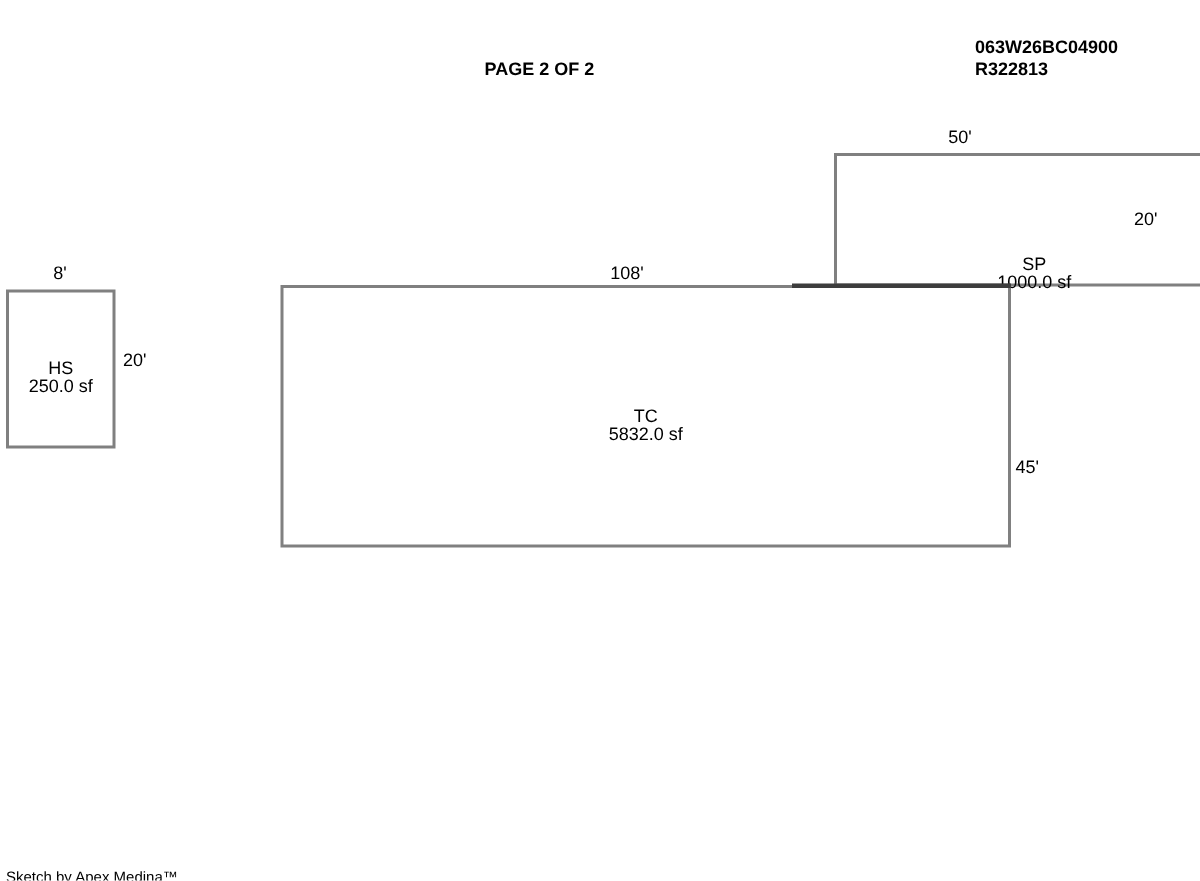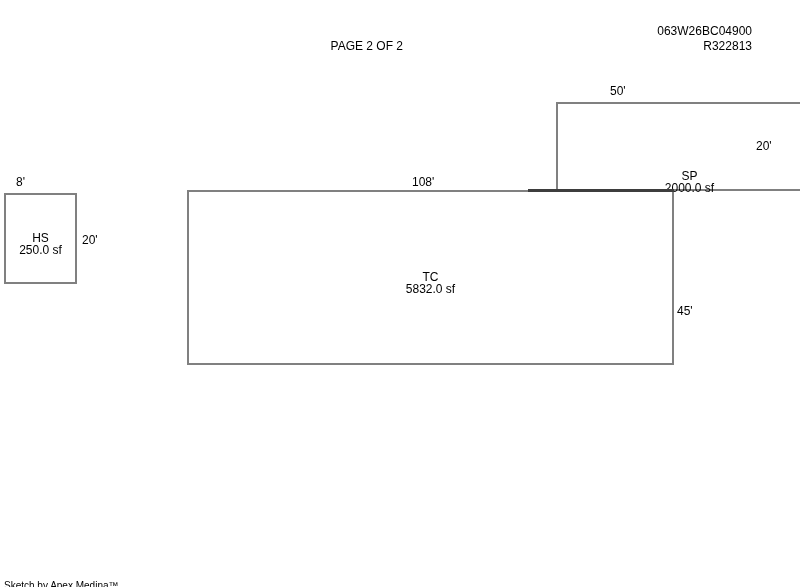--- a/index.html
+++ b/index.html
@@ -17,64 +17,64 @@
   .canvas{
     position:relative;
     width:800px;
     height:587px;
     background:var(--background);
     overflow:hidden;
   }
   .hdr{
     position:absolute;
     font-size:12px;
-    font-weight:normal;
-    text-align:right;
+    font-weight:bold;
+    text-align:left;
     white-space:nowrap;
     line-height:12px;
   }
   .page-title{left:323px;top:40px;width:80px;}
   .parcel-id{left:650px;top:25px;width:102px;}
   .record-id{left:650px;top:40px;width:102px;}
   .rect{
     position:absolute;
     box-sizing:border-box;
     border:2px solid var(--outline);
     background:transparent;
     display:flex;
     align-items:center;
     justify-content:center;
   }
-  .rect-hs{left:4px;top:193px;width:73px;height:91px;}
+  .rect-hs{left:4px;top:193px;width:73px;height:106px;}
   .rect-sp{left:556px;top:102px;width:267px;height:89px;align-items:flex-end;}
   .rect-tc{left:187px;top:190px;width:487px;height:175px;}
   .overlap-line{
     position:absolute;
     left:528px;top:189px;width:146px;height:3px;
     background:var(--outline_overlap);
   }
   .area-label{
     text-align:center;
     font-size:12px;
     line-height:12px;
     transform:translateY(5px);
     white-space:nowrap;
   }
   .dim{
     position:absolute;
     font-size:12px;
     line-height:12px;
     white-space:nowrap;
-    text-align:left;
+    text-align:center;
   }
   .dim-hs-w{left:16px;top:176px;width:48px;}
   .dim-hs-h{left:82px;top:234px;}
   .dim-sp-w{left:610px;top:85px;width:60px;}
   .dim-sp-h{left:756px;top:140px;}
-  .dim-tc-w{left:412px;top:176px;width:60px;}
+  .dim-tc-w{left:388px;top:176px;width:60px;}
   .dim-tc-h{left:677px;top:305px;}
   .footer{
     position:absolute;
     left:4px;top:569px;
     font-size:10px;
     line-height:12px;
     white-space:nowrap;
     margin-top:11px;
   }
 </style>
@@ -83,21 +83,21 @@
 
 <div class="canvas">
 
   <div class="hdr page-title">PAGE 2 OF 2</div>
   <div class="hdr parcel-id">063W26BC04900</div>
   <div class="hdr record-id">R322813</div>
 
   <div class="rect rect-sp">
     <div class="area-label">
       <div>SP</div>
-      <div>2000.0 sf</div>
+      <div>1000.0 sf</div>
     </div>
   </div>
   <div class="dim dim-sp-w">50'</div>
   <div class="dim dim-sp-h">20'</div>
 
   <div class="rect rect-tc">
     <div class="area-label">
       <div>TC</div>
       <div>5832.0 sf</div>
     </div>

